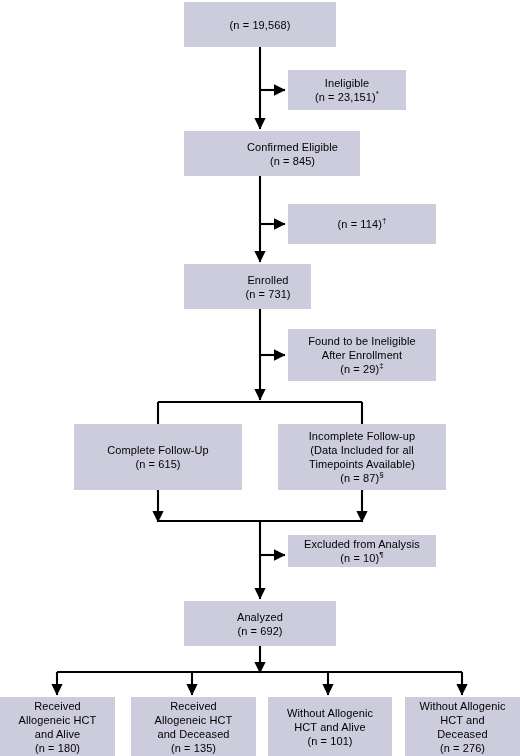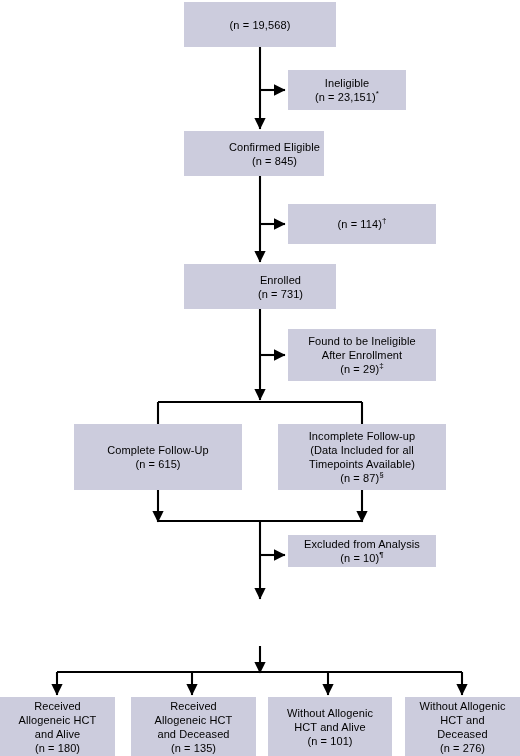--- a/index.html
+++ b/index.html
@@ -104,30 +104,30 @@
 
   <div class="node" style="left: 184px; top: 2px; width: 152px; height: 45px; background: rgb(204, 204, 221);">
     <span class="count">(n = 19,568)</span>
   </div>
 
   <div class="node" style="left: 288px; top: 70px; width: 118px; height: 40px; background: rgb(204, 204, 221);">
     <span class="line">Ineligible</span>
     <span class="count">(n = 23,151)<sup>*</sup></span>
   </div>
 
-  <div class="node" style="left: 184px; top: 131px; width: 140px; height: 45px; background: rgb(204, 204, 221); padding-left: 41px;">
+  <div class="node" style="left: 184px; top: 131px; width: 176px; height: 45px; background: rgb(204, 204, 221); padding-left: 41px;">
     <span class="line">Confirmed Eligible</span>
     <span class="count">(n = 845)</span>
   </div>
 
   <div class="node" style="left: 288px; top: 204px; width: 148px; height: 40px; background: rgb(204, 204, 221);">
     <span class="count">(n = 114)<sup>†</sup></span>
   </div>
 
-  <div class="node" style="left: 184px; top: 264px; width: 152px; height: 45px; background: rgb(204, 204, 221); padding-left: 41px;">
+  <div class="node" style="left: 184px; top: 264px; width: 127px; height: 45px; background: rgb(204, 204, 221); padding-left: 41px;">
     <span class="line">Enrolled</span>
     <span class="count">(n = 731)</span>
   </div>
 
   <div class="node" style="left: 288px; top: 329px; width: 148px; height: 52px; background: rgb(204, 204, 221);">
     <span class="line">Found to be Ineligible</span>
     <span class="line">After Enrollment</span>
     <span class="count">(n = 29)<sup>‡</sup></span>
   </div>
 
@@ -141,20 +141,24 @@
     <span class="line">(Data Included for all</span>
     <span class="line">Timepoints Available)</span>
     <span class="count">(n = 87)<sup>§</sup></span>
   </div>
 
   <div class="node" style="left: 288px; top: 535px; width: 148px; height: 32px; background: rgb(204, 204, 221);">
     <span class="line">Excluded from Analysis</span>
     <span class="count">(n = 10)<sup>¶</sup></span>
   </div>
 
+  <div class="node" style="left: 184px; top: 601px; width: 152px; height: 45px; background: rgb(204, 204, 221);">
+    <span class="line">Analyzed</span>
+    <span class="count">(n = 692)</span>
+  </div>
 
   <div class="node" style="left: 0px; top: 697px; width: 115px; height: 59px; background: rgb(204, 204, 221);">
     <span class="line">Received</span>
     <span class="line">Allogeneic HCT</span>
     <span class="line">and Alive</span>
     <span class="count">(n = 180)</span>
   </div>
 
   <div class="node" style="left: 131px; top: 697px; width: 125px; height: 59px; background: rgb(204, 204, 221);">
     <span class="line">Received</span>

